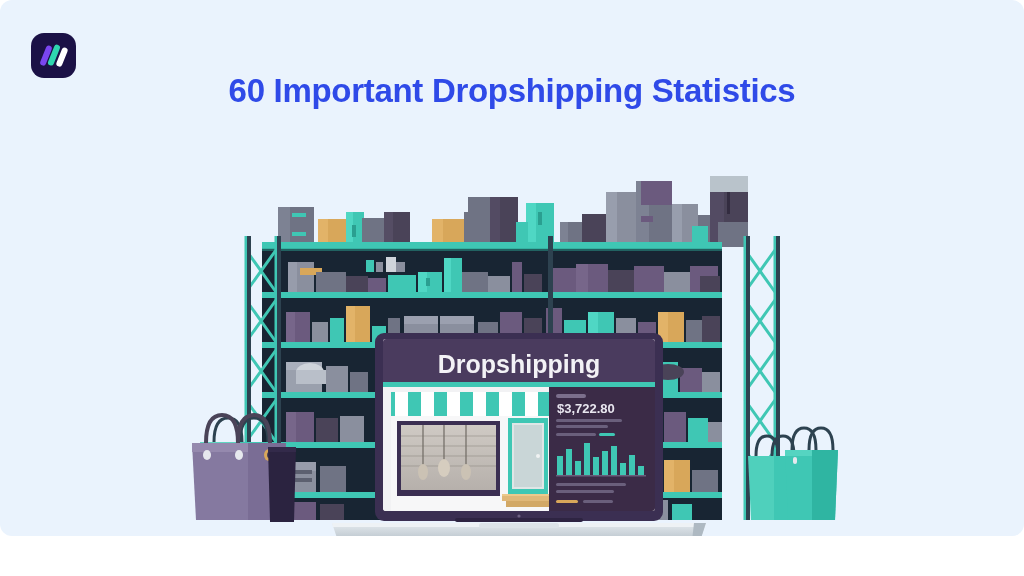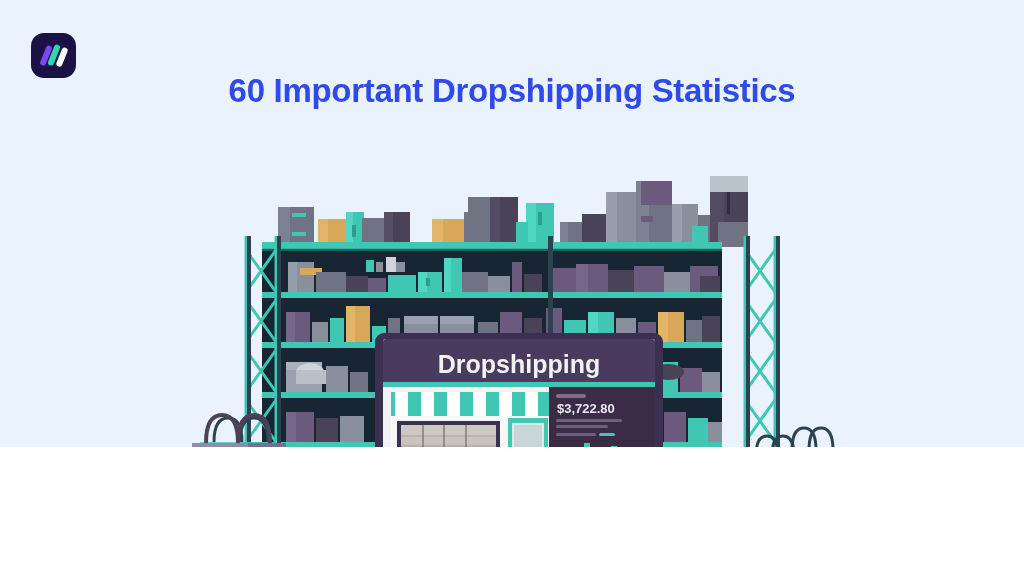--- a/index.html
+++ b/index.html
@@ -3,23 +3,23 @@
 <meta charset="utf-8">
 <style>
   * { margin:0; padding:0; box-sizing:border-box; }
   html,body { width:1024px; height:576px; overflow:hidden; }
   body {
     font-family:"Liberation Sans", sans-serif;
     background:#ffffff;
   }
   .canvas {
     position:relative;
-    width:1024px; height:447px;
+    width:1024px; height:536px;
     background:#eaf3fd;
-    border-radius:0;
+    border-radius:12px;
     overflow:hidden;
   }
 
   
   .logo {
     position:absolute; left:31px; top:33px;
     width:45px; height:45px;
     background:#1b1146;
     border-radius:13px;
   }

